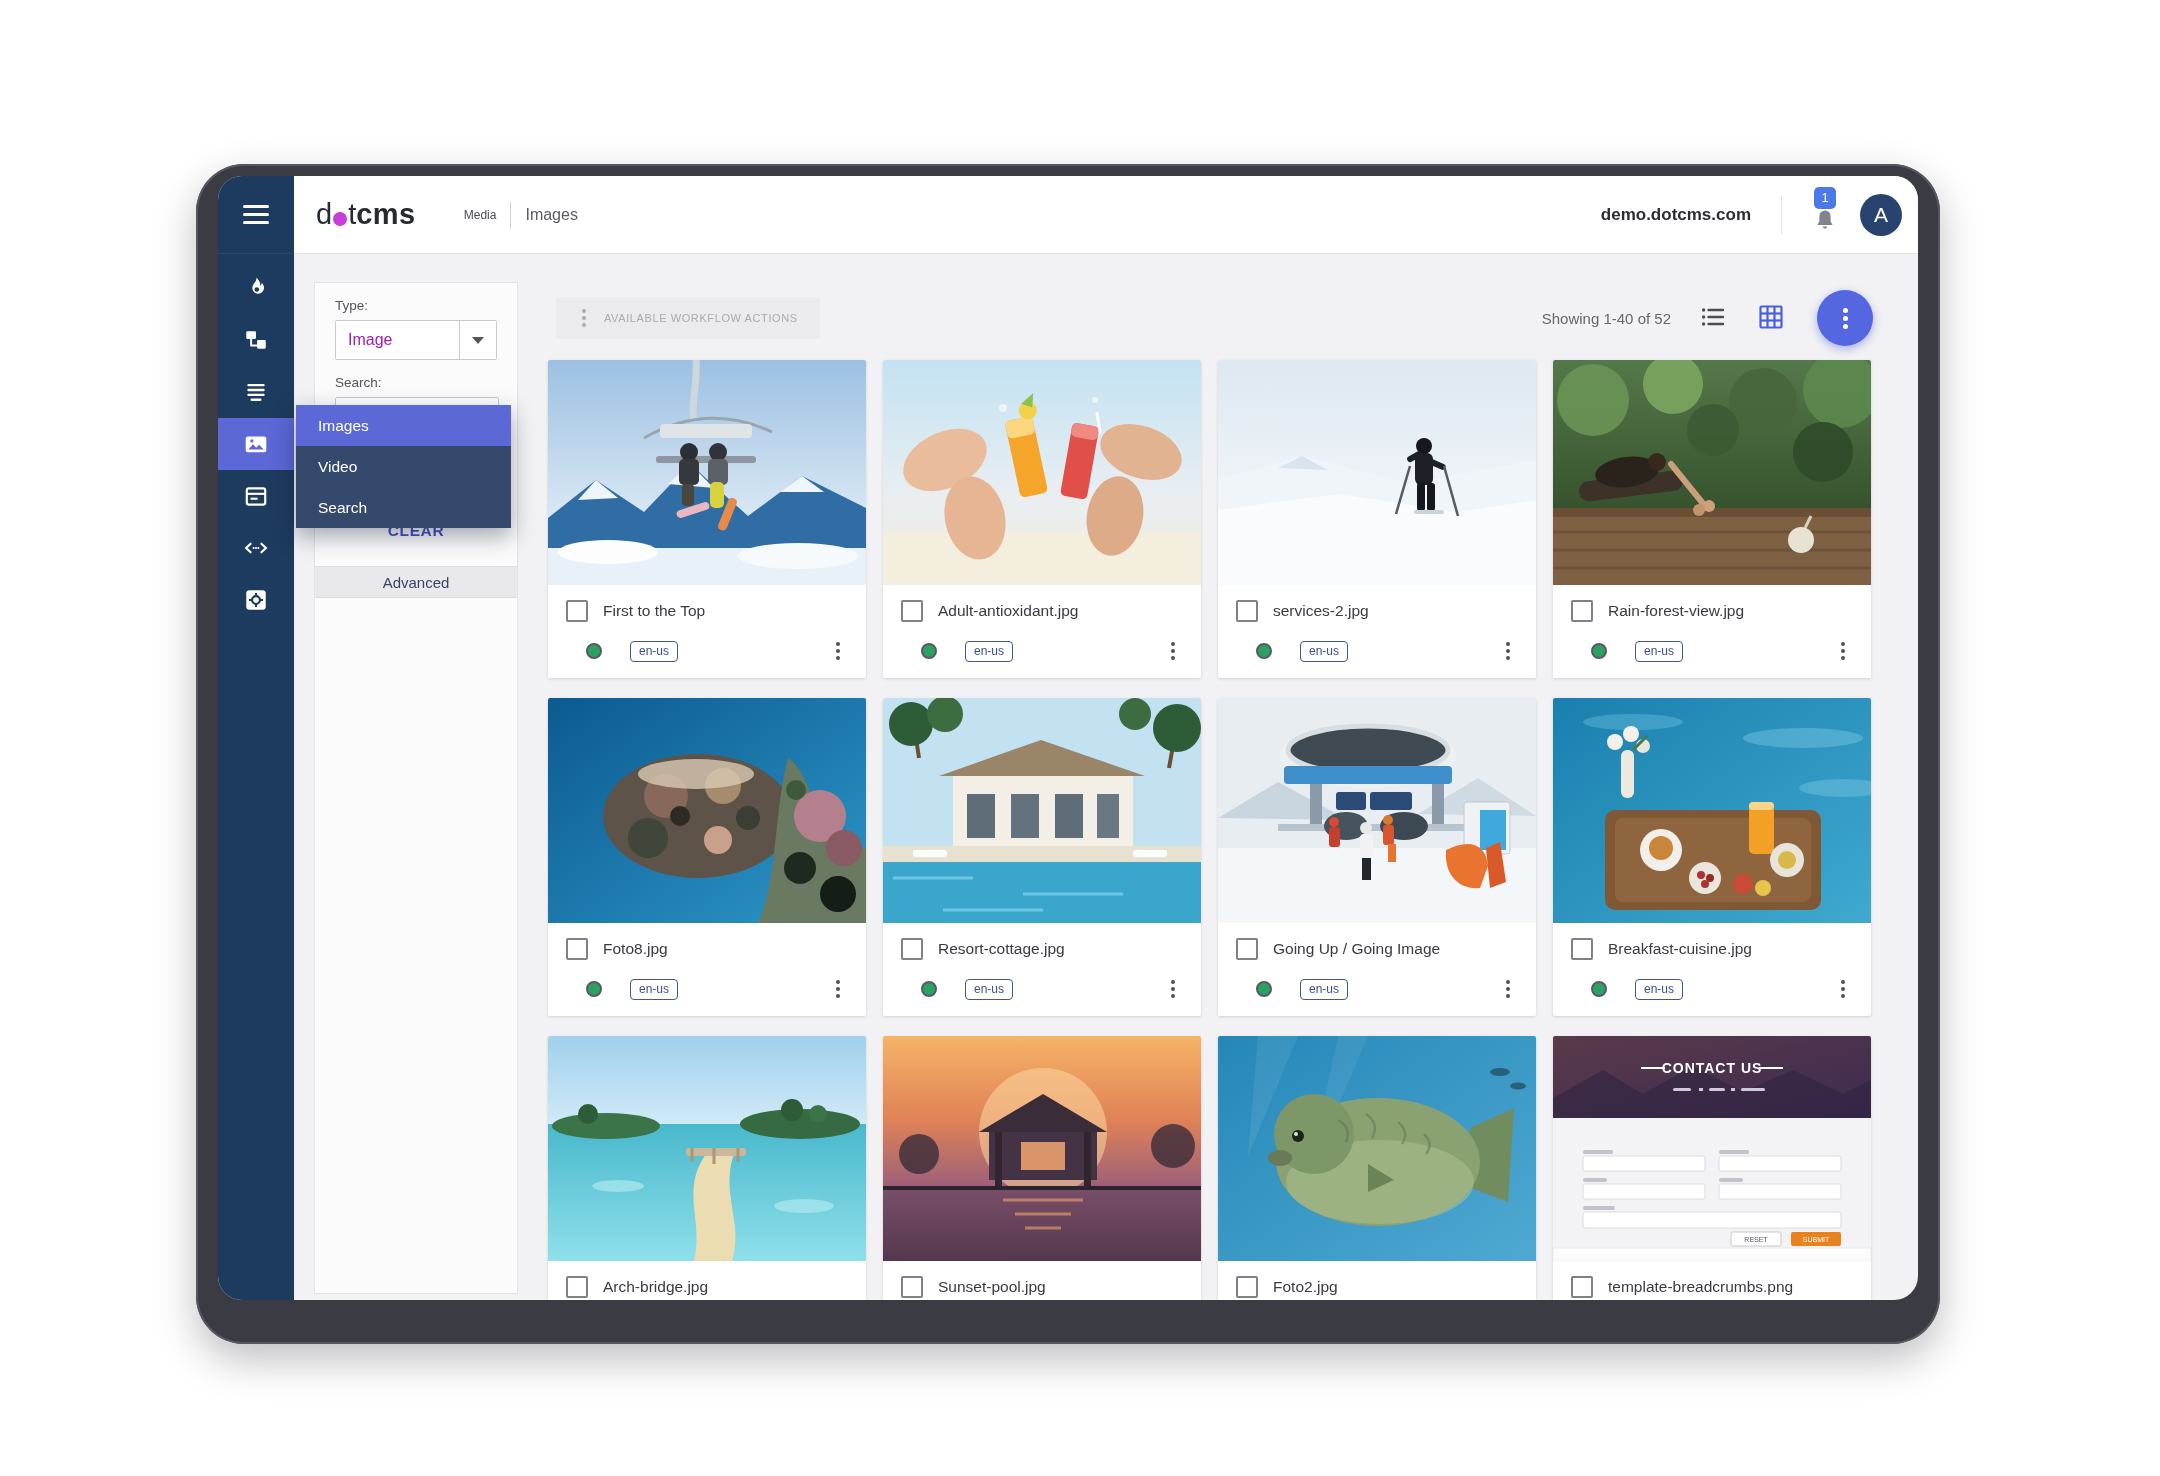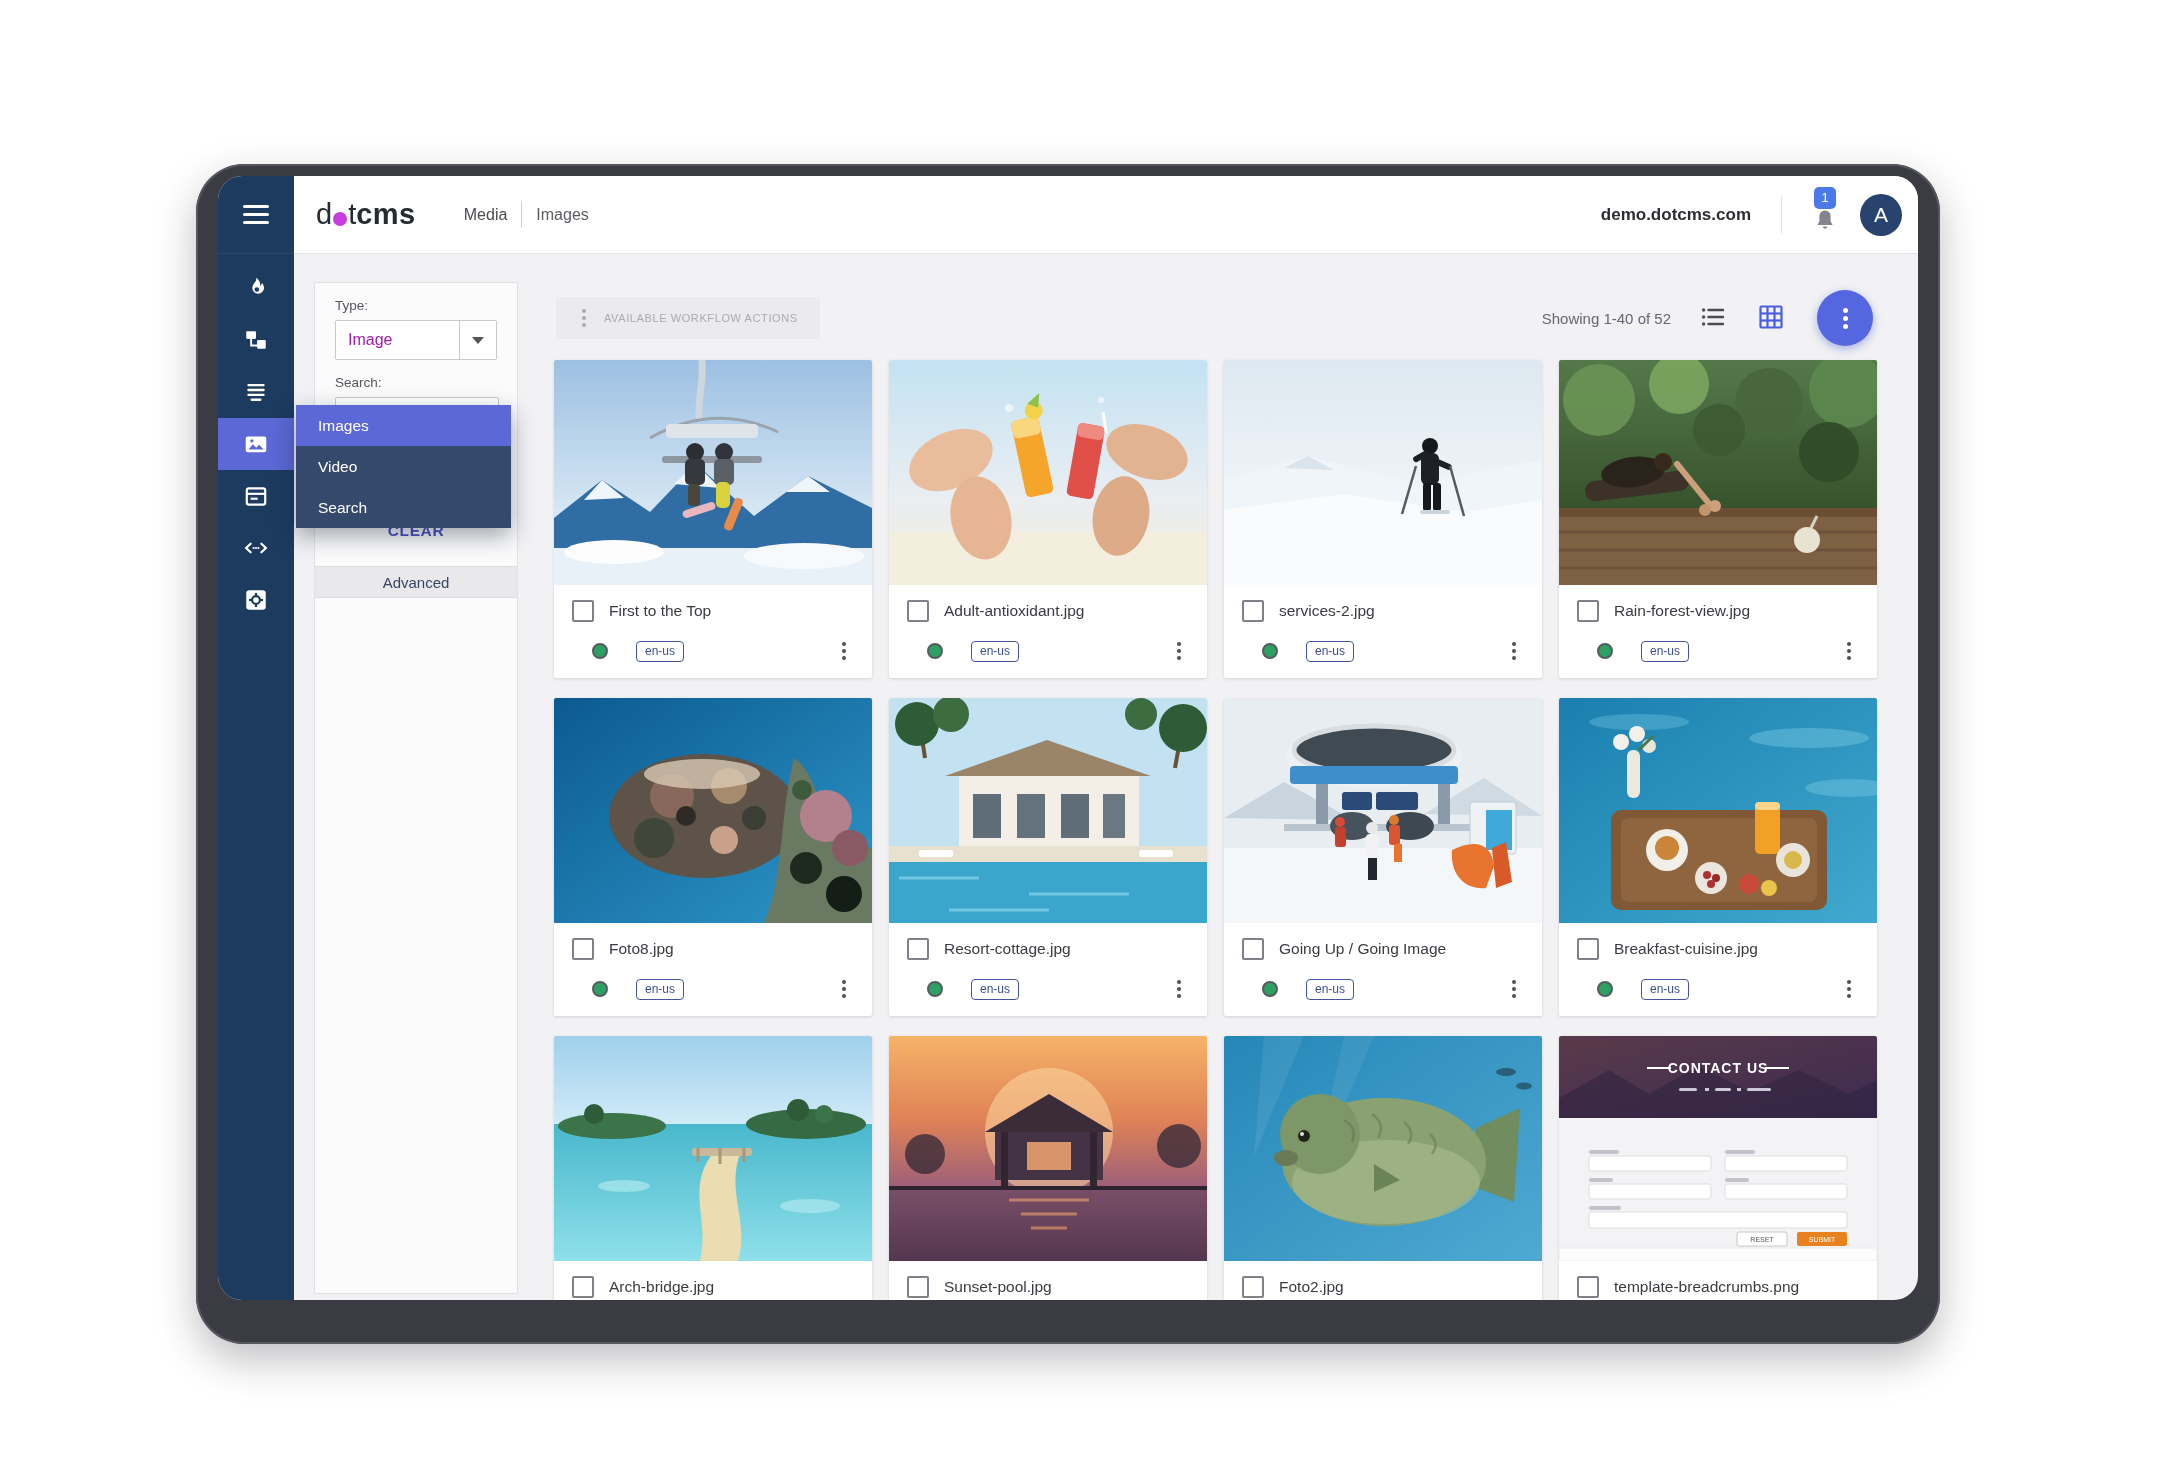--- a/index.html
+++ b/index.html
@@ -19,21 +19,21 @@
   .side-item{height:52px;display:flex;align-items:center;justify-content:center;background:transparent;border:none;width:100%;cursor:pointer;}
   .side-item.active{background:#5b68d6;}
   .side-item svg{display:block;}
 
   
   .topbar{position:absolute;left:76px;top:0;right:0;height:78px;background:#fff;border-bottom:1px solid #e3e3e7;display:flex;align-items:center;padding:0 16px 0 22px;box-sizing:border-box;z-index:5;}
   .logo{display:flex;align-items:center;font-size:29px;color:#242b31;}
   .logo .dot{width:14px;height:14px;border-radius:50%;background:#c73ddb;margin:8px 1px 0 1px;}
   .logo b{font-weight:700;letter-spacing:.5px;}
   .breadcrumb{display:flex;align-items:center;margin-left:48px;}
-  .bc-section{font-size:16px;color:#4c4c52;}
+  .bc-section{font-size:12px;color:#4c4c52;}
   .bc-sep{width:1px;height:26px;background:#cfcfd4;margin:0 14px;}
   .bc-page{font-size:16px;color:#5b5b62;}
   .topbar-right{margin-left:auto;display:flex;align-items:center;}
   .site-name{font-size:17px;font-weight:700;color:#2c2c33;}
   .tb-sep{width:1px;height:38px;background:#e4e4e8;margin:0 26px 0 30px;}
   .bell-wrap{position:relative;width:34px;height:44px;background:none;border:none;cursor:pointer;}
   .bell-wrap svg{position:absolute;left:4px;bottom:2px;}
   .notif-badge{position:absolute;top:-6px;left:6px;min-width:22px;height:22px;border-radius:5px;background:#4b79e8;color:#fff;font-size:13px;display:flex;align-items:center;justify-content:center;box-sizing:border-box;padding:0 4px;}
   .avatar{width:42px;height:42px;border-radius:50%;background:#29436f;color:#fff;font-size:21px;display:flex;align-items:center;justify-content:center;margin-left:18px;border:none;cursor:pointer;}
 
@@ -60,21 +60,21 @@
   .kebab{display:flex;flex-direction:column;gap:3px;background:none;border:none;padding:4px;cursor:pointer;}
   .kebab i{width:4px;height:4px;border-radius:50%;background:#4e4e54;}
   .kebab.muted i{background:#aaaaaf;}
   .kebab.light i{background:#fff;width:5px;height:5px;}
   .toolbar-right{margin-left:auto;display:flex;align-items:center;gap:26px;}
   .showing{font-size:15px;color:#66666d;}
   .view-btn{background:none;border:none;padding:2px;cursor:pointer;display:flex;}
   .fab{width:56px;height:56px;border-radius:50%;background:#5466e0;border:none;display:flex;align-items:center;justify-content:center;box-shadow:0 3px 10px rgba(70,90,210,.45);cursor:pointer;margin-left:4px;}
 
   
-  .grid{position:absolute;left:6px;top:106px;display:grid;grid-template-columns:repeat(4,318px);gap:20px 17px;}
+  .grid{position:absolute;left:0;top:106px;display:grid;grid-template-columns:repeat(4,318px);gap:20px 17px;}
   .card{background:#fff;border-radius:2px;box-shadow:0 1px 3px rgba(40,40,55,.16);overflow:hidden;width:318px;}
   .thumb{width:318px;height:225px;display:block;cursor:pointer;}
   .thumb svg{display:block;}
   .card-body{padding:15px 14px 14px 18px;}
   .card-row1{display:flex;align-items:center;gap:15px;}
   .checkbox{width:18px;height:18px;border:2px solid #80808a;border-radius:2px;background:#fff;flex:none;padding:0;cursor:pointer;box-sizing:content-box;}
   .card-title{font-size:15.5px;color:#3a3a40;white-space:nowrap;overflow:hidden;}
   .card-row2{display:flex;align-items:center;margin-top:16px;padding-left:20px;}
   .status-dot{width:16px;height:16px;border-radius:50%;background:#2da162;border:2px solid #565b62;box-sizing:border-box;flex:none;}
   .locale-badge{margin-left:28px;border:1px solid #44549c;color:#3d4d94;font-size:12px;padding:2.5px 8px;border-radius:4px;}

